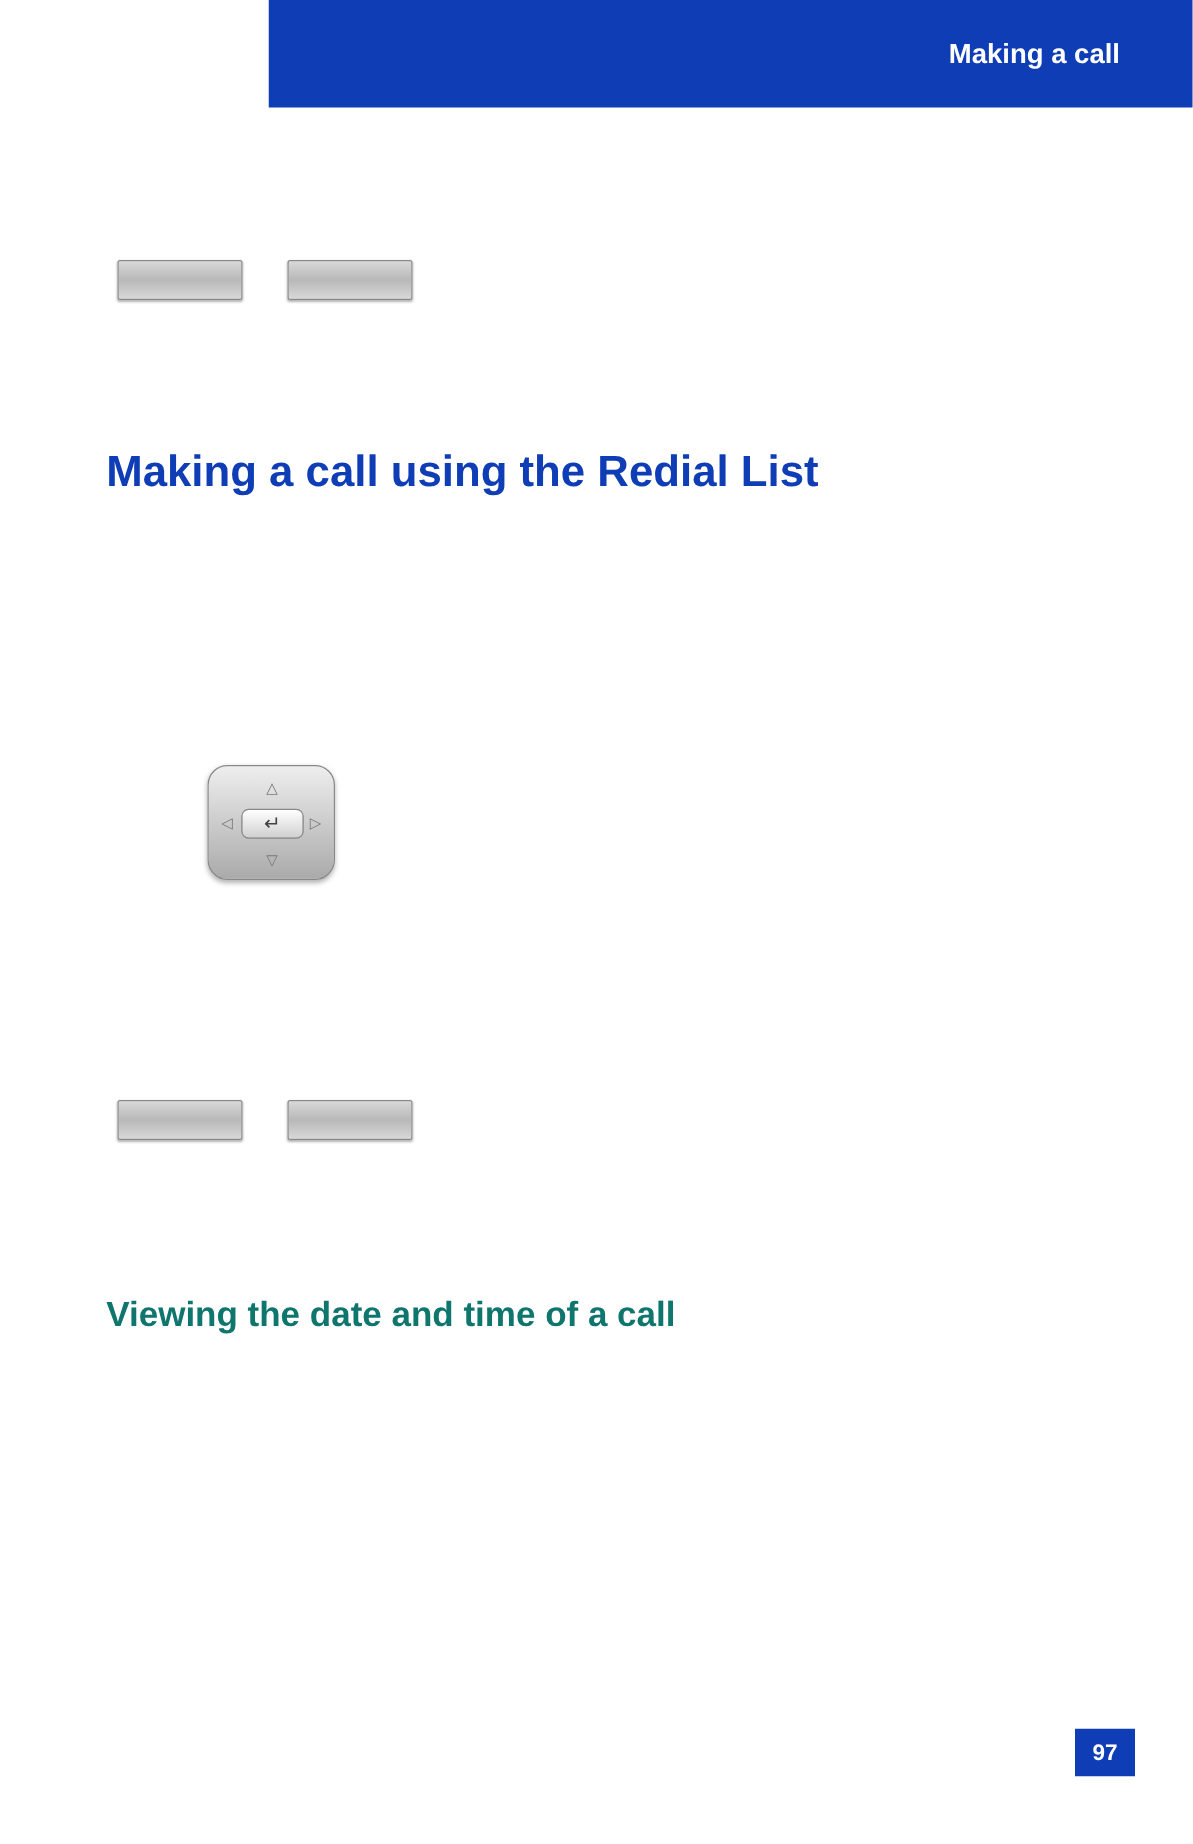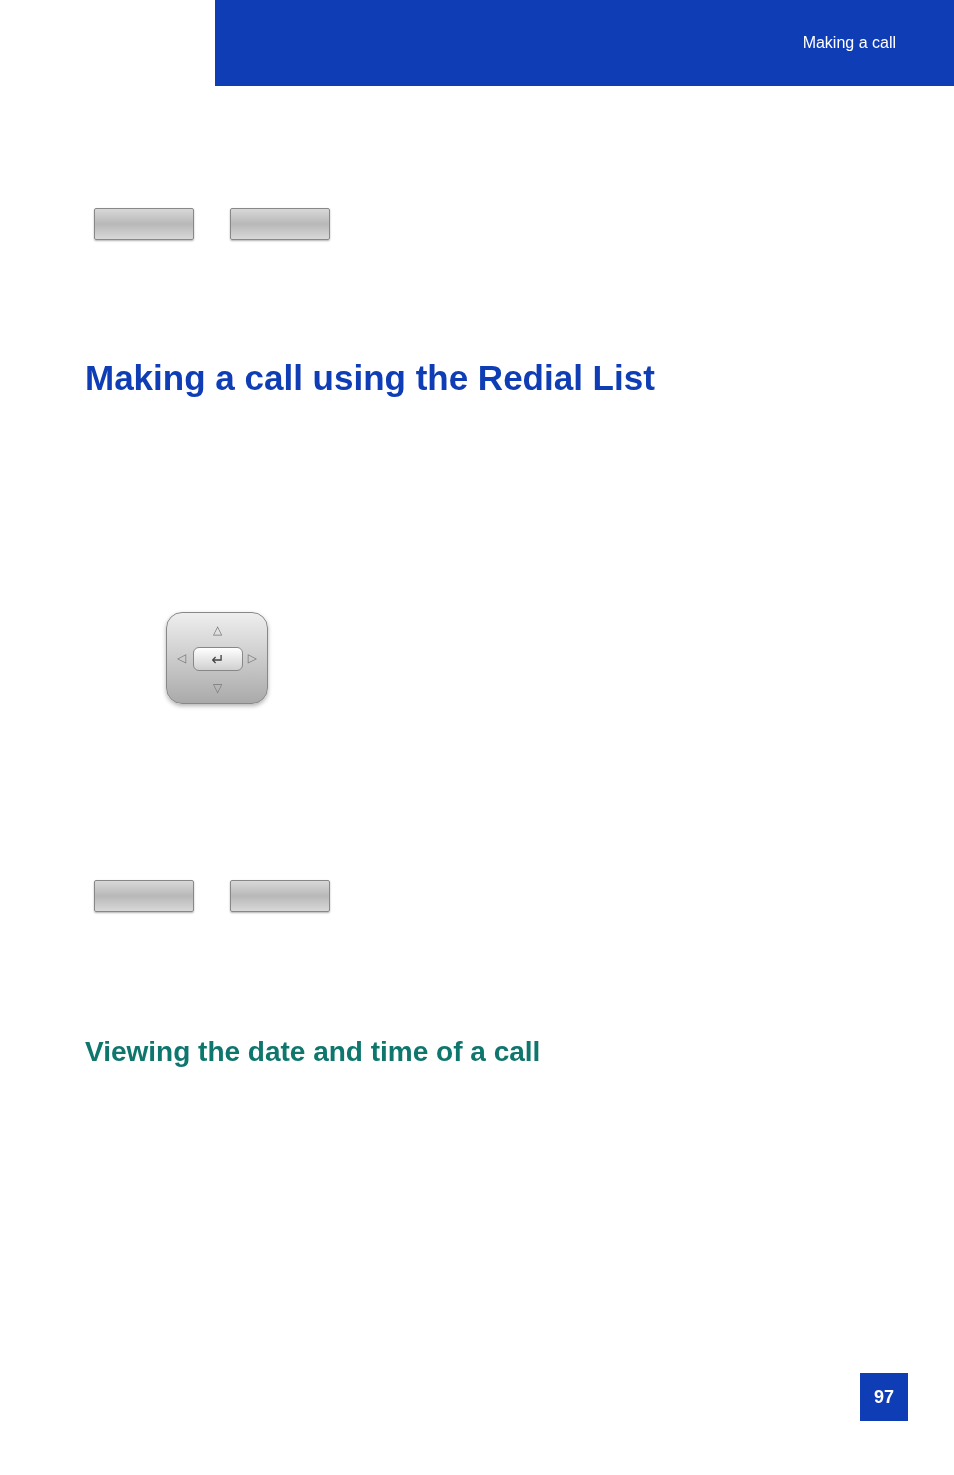--- a/index.html
+++ b/index.html
@@ -21,22 +21,22 @@
       right: 0;
       height: 86px;
       background: #0f3db5;
       display: flex;
       align-items: center;
       justify-content: flex-end;
       padding-right: 58px;
     }
     .header-title {
       color: #ffffff;
-      font-size: 16px;
-      font-weight: normal;
+      font-size: 22px;
+      font-weight: bold;
     }
     .key-image {
       display: inline-block;
       width: 100px;
       height: 32px;
       background: linear-gradient(to bottom, #d8d8d8 0%, #b8b8b8 50%, #d8d8d8 100%);
       border: 1px solid #888888;
       border-radius: 2px;
       box-shadow: 0 1px 2px rgba(0,0,0,0.3);
     }
@@ -121,21 +121,21 @@
     }
     .arrow-right {
       top: 38px;
       right: 10px;
     }
     .page-number-box {
       position: absolute;
       bottom: 54px;
       right: 46px;
       width: 48px;
-      height: 48px;
+      height: 38px;
       background: #0f3db5;
       display: flex;
       align-items: center;
       justify-content: center;
     }
     .page-number {
       color: #ffffff;
       font-size: 18px;
       font-weight: bold;
     }

